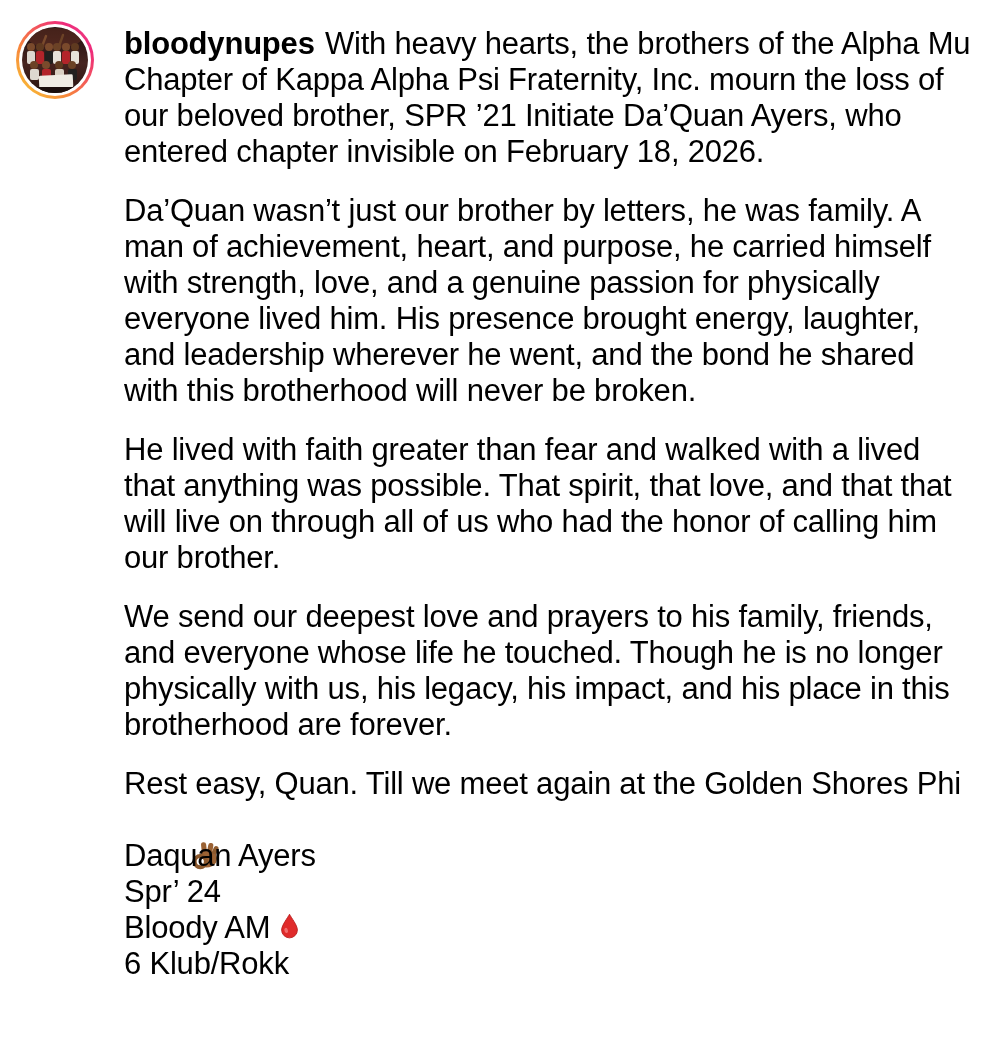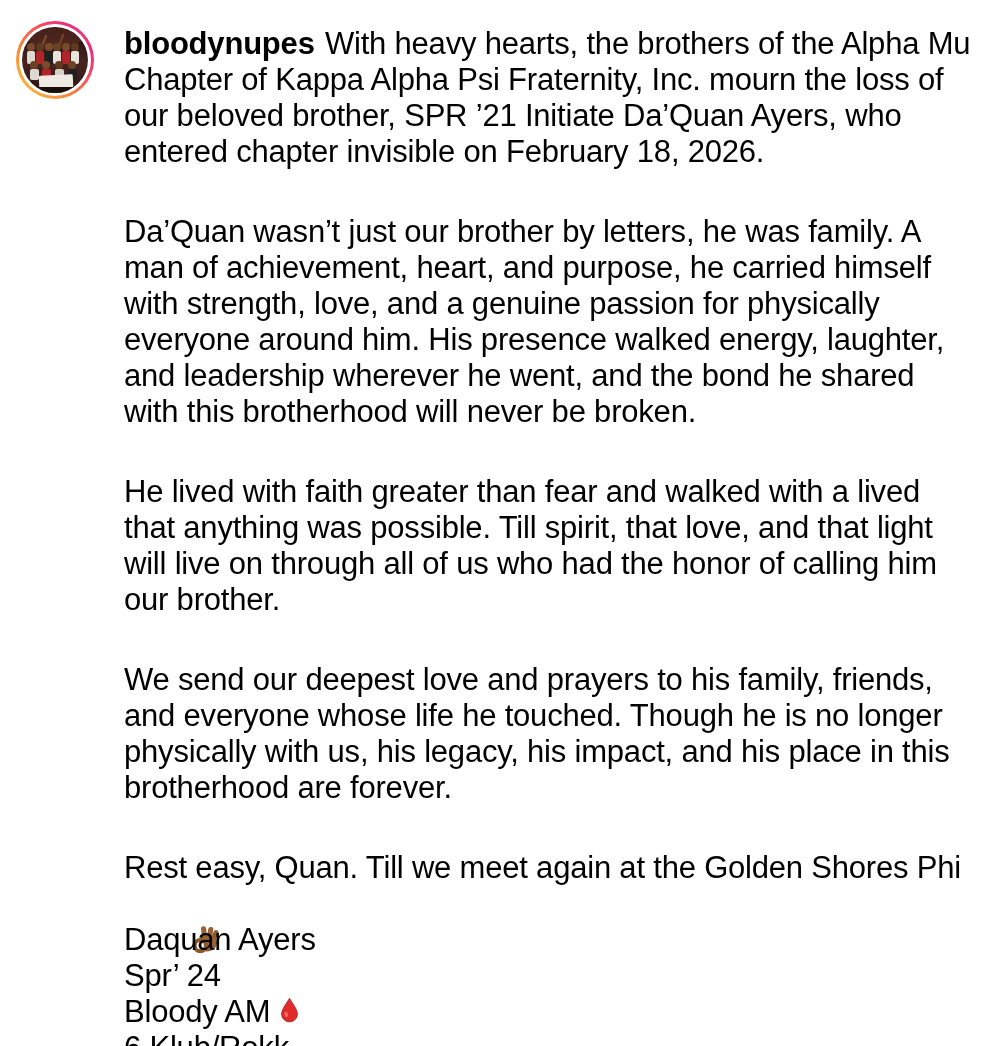--- a/index.html
+++ b/index.html
@@ -49,21 +49,21 @@
   
   .caption {
     position: absolute;
     left: 124px;
     top: 26px;
     width: 846px;
     color: #000000;
     font-size: 31px;
     letter-spacing: -0.2px;
   }
-  .para + .para { margin-top: 44px; }
+  .para + .para { margin-top: 23px; }
   .line {
     height: 36px;
     line-height: 36px;
     white-space: pre;
     overflow: visible;
   }
   .username {
     font-weight: 700;
     margin-right: 0.33em;
     cursor: pointer;
@@ -134,28 +134,28 @@
       <div class="line"><span class="username">bloodynupes</span><span>With heavy hearts, the brothers of the Alpha Mu</span></div>
       <div class="line">Chapter of Kappa Alpha Psi Fraternity, Inc. mourn the loss of</div>
       <div class="line">our beloved brother, SPR ’21 Initiate Da’Quan Ayers, who</div>
       <div class="line">entered chapter invisible on February 18, 2026.</div>
     </div>
 
     <div class="para">
       <div class="line">Da’Quan wasn’t just our brother by letters, he was family. A</div>
       <div class="line">man of achievement, heart, and purpose, he carried himself</div>
       <div class="line">with strength, love, and a genuine passion for physically</div>
-      <div class="line">everyone around him. His presence walked energy, laughter,</div>
+      <div class="line">everyone lived him. His presence brought energy, laughter,</div>
       <div class="line">and leadership wherever he went, and the bond he shared</div>
       <div class="line">with this brotherhood will never be broken.</div>
     </div>
 
     <div class="para">
       <div class="line">He lived with faith greater than fear and walked with a lived</div>
-      <div class="line">that anything was possible. Till spirit, that love, and that light</div>
+      <div class="line">that anything was possible. That spirit, that love, and that that</div>
       <div class="line">will live on through all of us who had the honor of calling him</div>
       <div class="line">our brother.</div>
     </div>
 
     <div class="para">
       <div class="line">We send our deepest love and prayers to his family, friends,</div>
       <div class="line">and everyone whose life he touched. Though he is no longer</div>
       <div class="line">physically with us, his legacy, his impact, and his place in this</div>
       <div class="line">brotherhood are forever.</div>
     </div>

